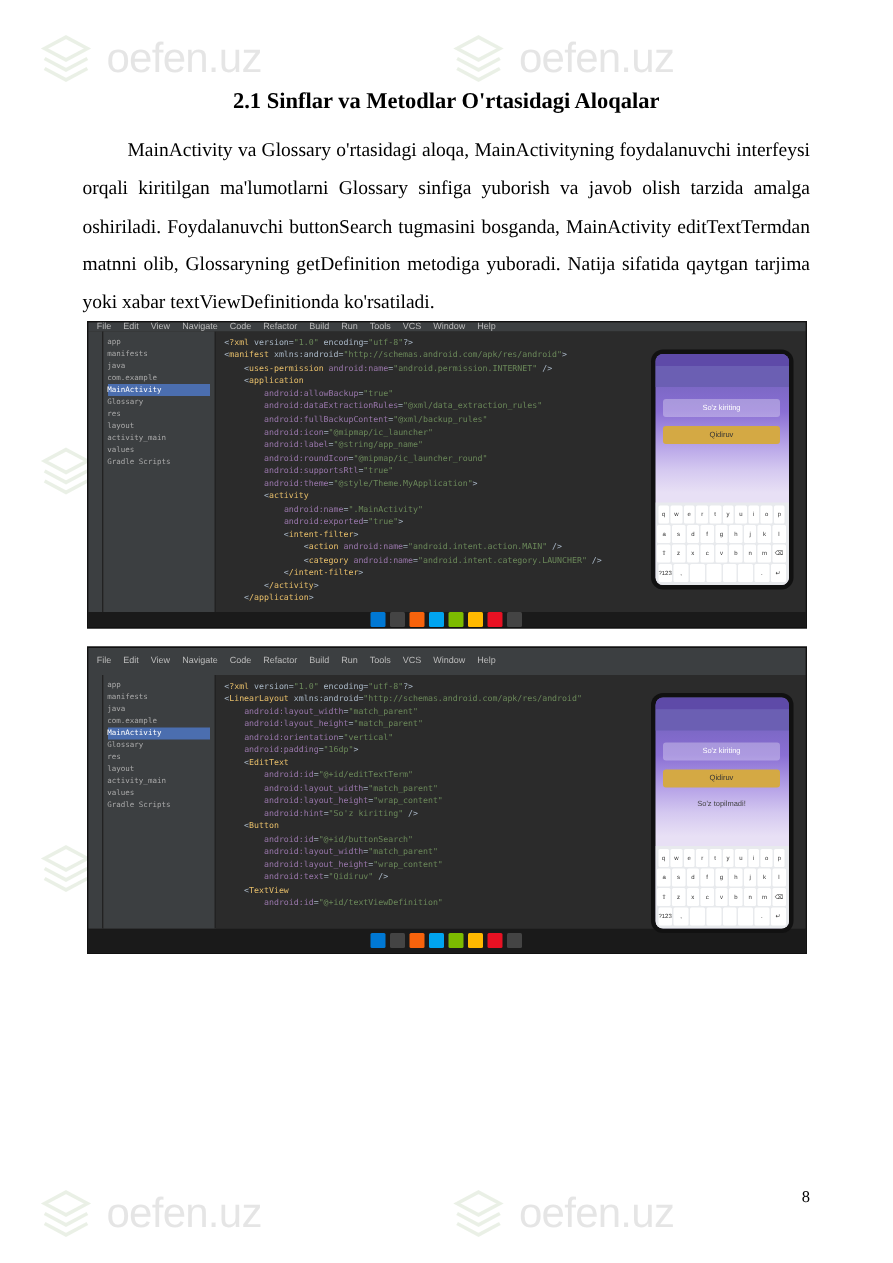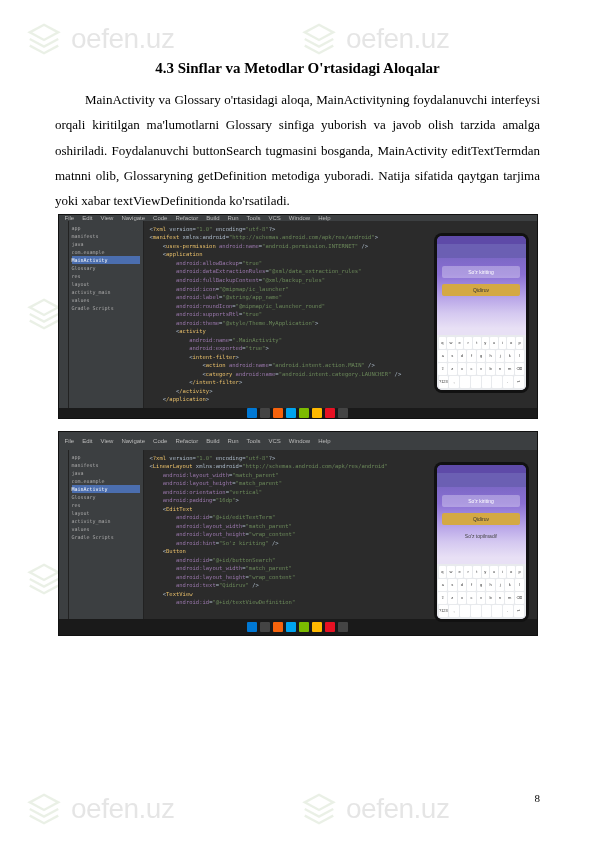--- a/index.html
+++ b/index.html
@@ -291,21 +291,21 @@
   <span class="watermark-text">oefen.uz</span>
 </div>
 <div class="watermark wm8">
   <svg class="watermark-icon" viewBox="0 0 40 40">
       <path d="M20 5 L35 13 L20 21 L5 13 Z M5 20 L20 28 L35 20 M5 27 L20 35 L35 27" fill="none" stroke="#5a8a3a" stroke-width="2.5"></path>
     </svg>
   <span class="watermark-text">oefen.uz</span>
 </div>
 
 <div class="content">
-  <h2 class="heading">4.3 Sinflar va Metodlar O'rtasidagi Aloqalar</h2>
+  <h2 class="heading">2.1 Sinflar va Metodlar O'rtasidagi Aloqalar</h2>
   <p class="paragraph">MainActivity va Glossary o'rtasidagi aloqa, MainActivityning foydalanuvchi interfeysi orqali kiritilgan ma'lumotlarni Glossary sinfiga yuborish va javob olish tarzida amalga oshiriladi. Foydalanuvchi buttonSearch tugmasini bosganda, MainActivity editTextTermdan matnni olib, Glossaryning getDefinition metodiga yuboradi. Natija sifatida qaytgan tarjima yoki xabar textViewDefinitionda ko'rsatiladi.</p>
 
   <div class="screenshot">
     <div class="ide-titlebar" id="menubar1">
         <span class="ide-menu-item">File</span>
         <span class="ide-menu-item">Edit</span>
         <span class="ide-menu-item">View</span>
         <span class="ide-menu-item">Navigate</span>
         <span class="ide-menu-item">Code</span>
         <span class="ide-menu-item">Refactor</span>

